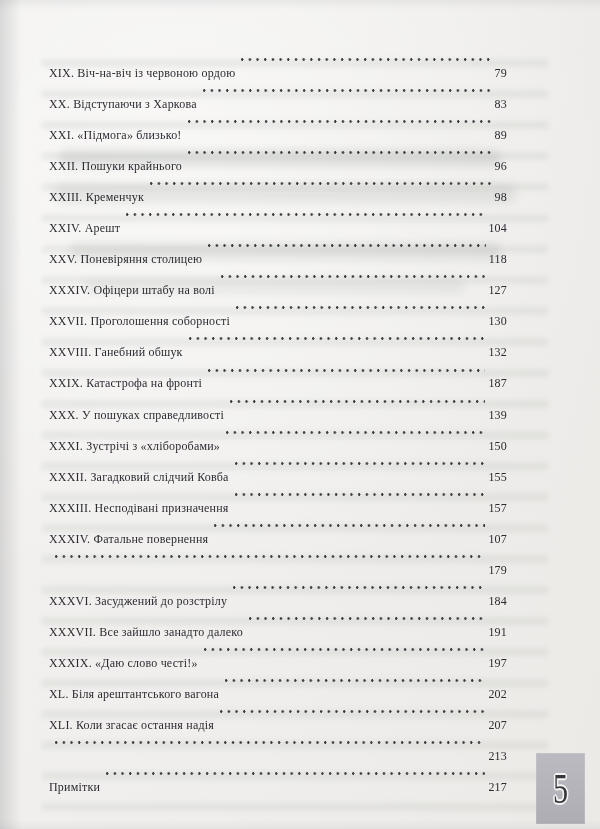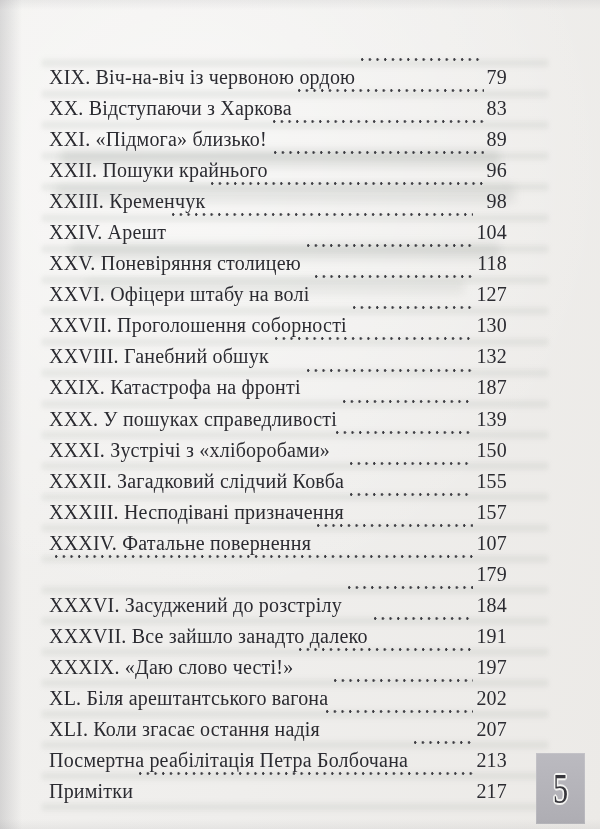--- a/index.html
+++ b/index.html
@@ -38,21 +38,21 @@
   .edge-left   { position:absolute; top:0; bottom:0; left:0; width:22px;
                  background:linear-gradient(to right, rgba(70,70,78,0.16), rgba(70,70,78,0)); pointer-events:none; }
   .edge-top    { position:absolute; top:0; left:0; right:0; height:10px;
                  background:linear-gradient(to bottom, rgba(70,70,78,0.07), rgba(70,70,78,0)); pointer-events:none; }
   .edge-bottom { position:absolute; bottom:0; left:0; right:0; height:10px;
                  background:linear-gradient(to top, rgba(70,70,78,0.06), rgba(70,70,78,0)); pointer-events:none; }
 
   .toc { position:absolute; left:49px; top:38px; width:458px; }
   .row {
     display:flex; align-items:baseline;
-    height:31.05px; font-size:20px; letter-spacing:0.2px;
+    height:31.05px; font-size:12px; letter-spacing:0.2px;
     white-space:nowrap;
   }
   .title { flex:0 0 auto; }
   .dots {
     flex:1 1 auto; height:3px;
     align-self:flex-end; margin:0 3px 8px 6px;
     background-image:radial-gradient(circle at 1.2px 1.5px, #2c2c32 1.05px, rgba(44,44,50,0) 1.45px);
     background-size:7.7px 3px; background-repeat:repeat-x;
     opacity:0.92;
   }
@@ -114,21 +114,21 @@
         <span class="title">XXIV. Арешт</span>
         <span class="dots"></span>
         <span class="pg">104</span>
       </div>
     <div class="row">
         <span class="title">XXV. Поневіряння столицею</span>
         <span class="dots"></span>
         <span class="pg">118</span>
       </div>
     <div class="row">
-        <span class="title">XXVI. Офіцери штабу на волі</span>
+        <span class="title">XXXIV. Офіцери штабу на волі</span>
         <span class="dots"></span>
         <span class="pg">127</span>
       </div>
     <div class="row">
         <span class="title">XXVII. Проголошення соборності</span>
         <span class="dots"></span>
         <span class="pg">130</span>
       </div>
     <div class="row">
         <span class="title">XXVIII. Ганебний обшук</span>
@@ -188,21 +188,20 @@
         <span class="title">XL. Біля арештантського вагона</span>
         <span class="dots"></span>
         <span class="pg">202</span>
       </div>
     <div class="row">
         <span class="title">XLI. Коли згасає остання надія</span>
         <span class="dots"></span>
         <span class="pg">207</span>
       </div>
     <div class="row">
-        <span class="title">Посмертна реабілітація Петра Болбочана</span>
         <span class="dots"></span>
         <span class="pg">213</span>
       </div>
     <div class="row">
         <span class="title">Примітки</span>
         <span class="dots"></span>
         <span class="pg">217</span>
       </div>
   </div>
 

